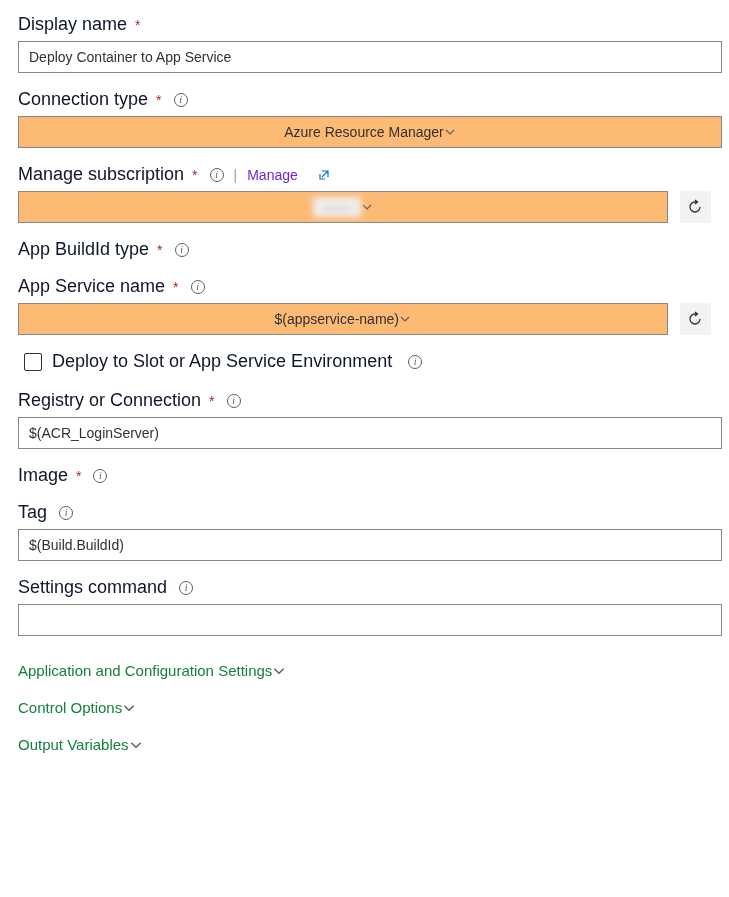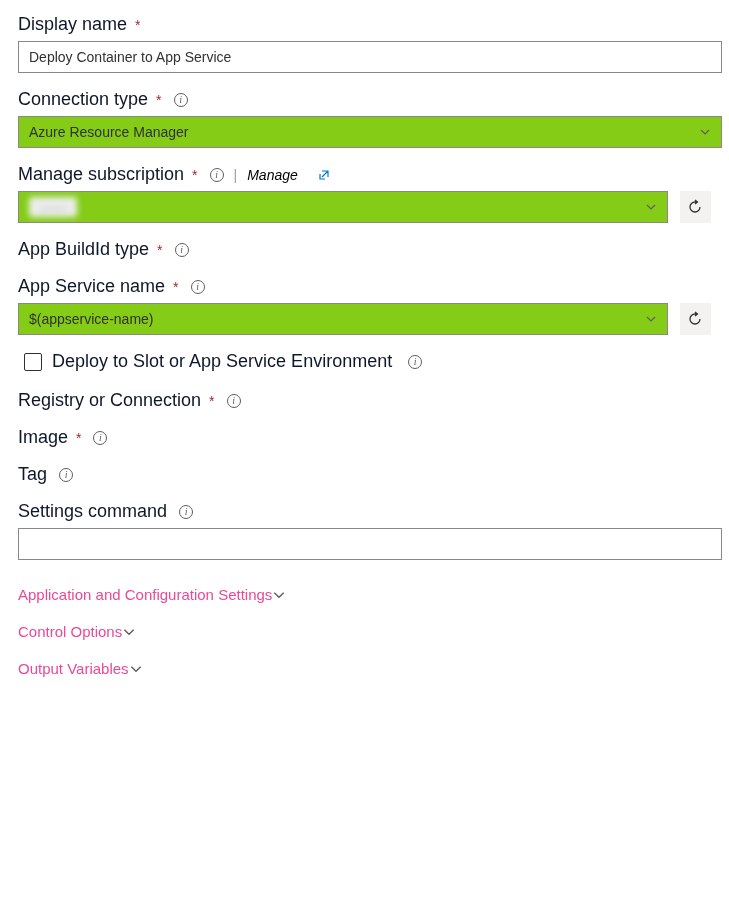--- a/index.html
+++ b/index.html
@@ -28,43 +28,43 @@
       align-items:center;
       justify-content:center;
       font-size:10px;
       color:#605e5c;
       font-family: Georgia, serif;
       font-style: italic;
       cursor: default;
       margin-left:6px;
     }
     .sep { color:#a19f9d; margin: 0 4px; }
-    .link { color:#000000; cursor:pointer; display:inline-flex; align-items:center; gap:20px;font-style:italic;}
+    .link { color:#6d28d9; cursor:pointer; display:inline-flex; align-items:center; gap:20px;}
     .link svg { width:12px; height:12px; }
     .text-input {
       width: 704px;
       height: 32px;
       border:1px solid #8a8886;
       padding: 0 10px;
       font-size:14px;
       font-family: inherit;
       color:#323130;
       outline:none;
       background:#fff;
     }
     .dropdown {
       width: 704px;
       height: 32px;
       border:1px solid #8a8886;
       padding: 0 10px;
       display:flex;
       align-items:center;
-      justify-content:space-between;
-      cursor:pointer;
-      background:#84cc16;
+      justify-content:center;
+      cursor:pointer;
+      background:#fdba74;
     }
     .dd-with-refresh { display:flex; align-items:center; gap:12px; }
     .dd-with-refresh .dropdown { width: 660px; }
     .refresh-btn {
       width:32px; height:32px;
       background:#f3f2f1;
       display:flex;
       align-items:center;
       justify-content:center;
       cursor:pointer;
@@ -92,21 +92,21 @@
       background:#fff;
       cursor:pointer;
     }
     .section-header {
       display:flex;
       align-items:center;
       gap:0;
       padding: 10px 0;
       cursor:pointer;
       font-size:15px;
-      color:#ec4899;
+      color:#15803d;
     }
     .section-header .chev { width:14px; height:14px; }
   </style>
 </head>
 <body>
 
 <div class="field">
   <div class="label-row">
     <span class="label-text">Display name</span>
       <span class="req">*</span>
@@ -190,35 +190,37 @@
   <span class="label-text">Deploy to Slot or App Service Environment</span>
   <span class="info-icon">i</span>
 </div>
 
 <div class="field">
   <div class="label-row">
     <span class="label-text">Registry or Connection</span>
       <span class="req">*</span>
     <span class="info-icon">i</span>
   </div>
+  <input class="text-input" value="$(ACR_LoginServer)" style="">
 </div>
 
 <div class="field">
   <div class="label-row">
     <span class="label-text">Image</span>
       <span class="req">*</span>
     <span class="info-icon">i</span>
   </div>
 </div>
 
 <div class="field">
   <div class="label-row">
     <span class="label-text">Tag</span>
     <span class="info-icon">i</span>
   </div>
+  <input class="text-input" value="$(Build.BuildId)" style="">
 </div>
 
 <div class="field">
   <div class="label-row">
     <span class="label-text">Settings command</span>
     <span class="info-icon">i</span>
   </div>
   <input class="text-input" value="" style="">
 </div>
 

